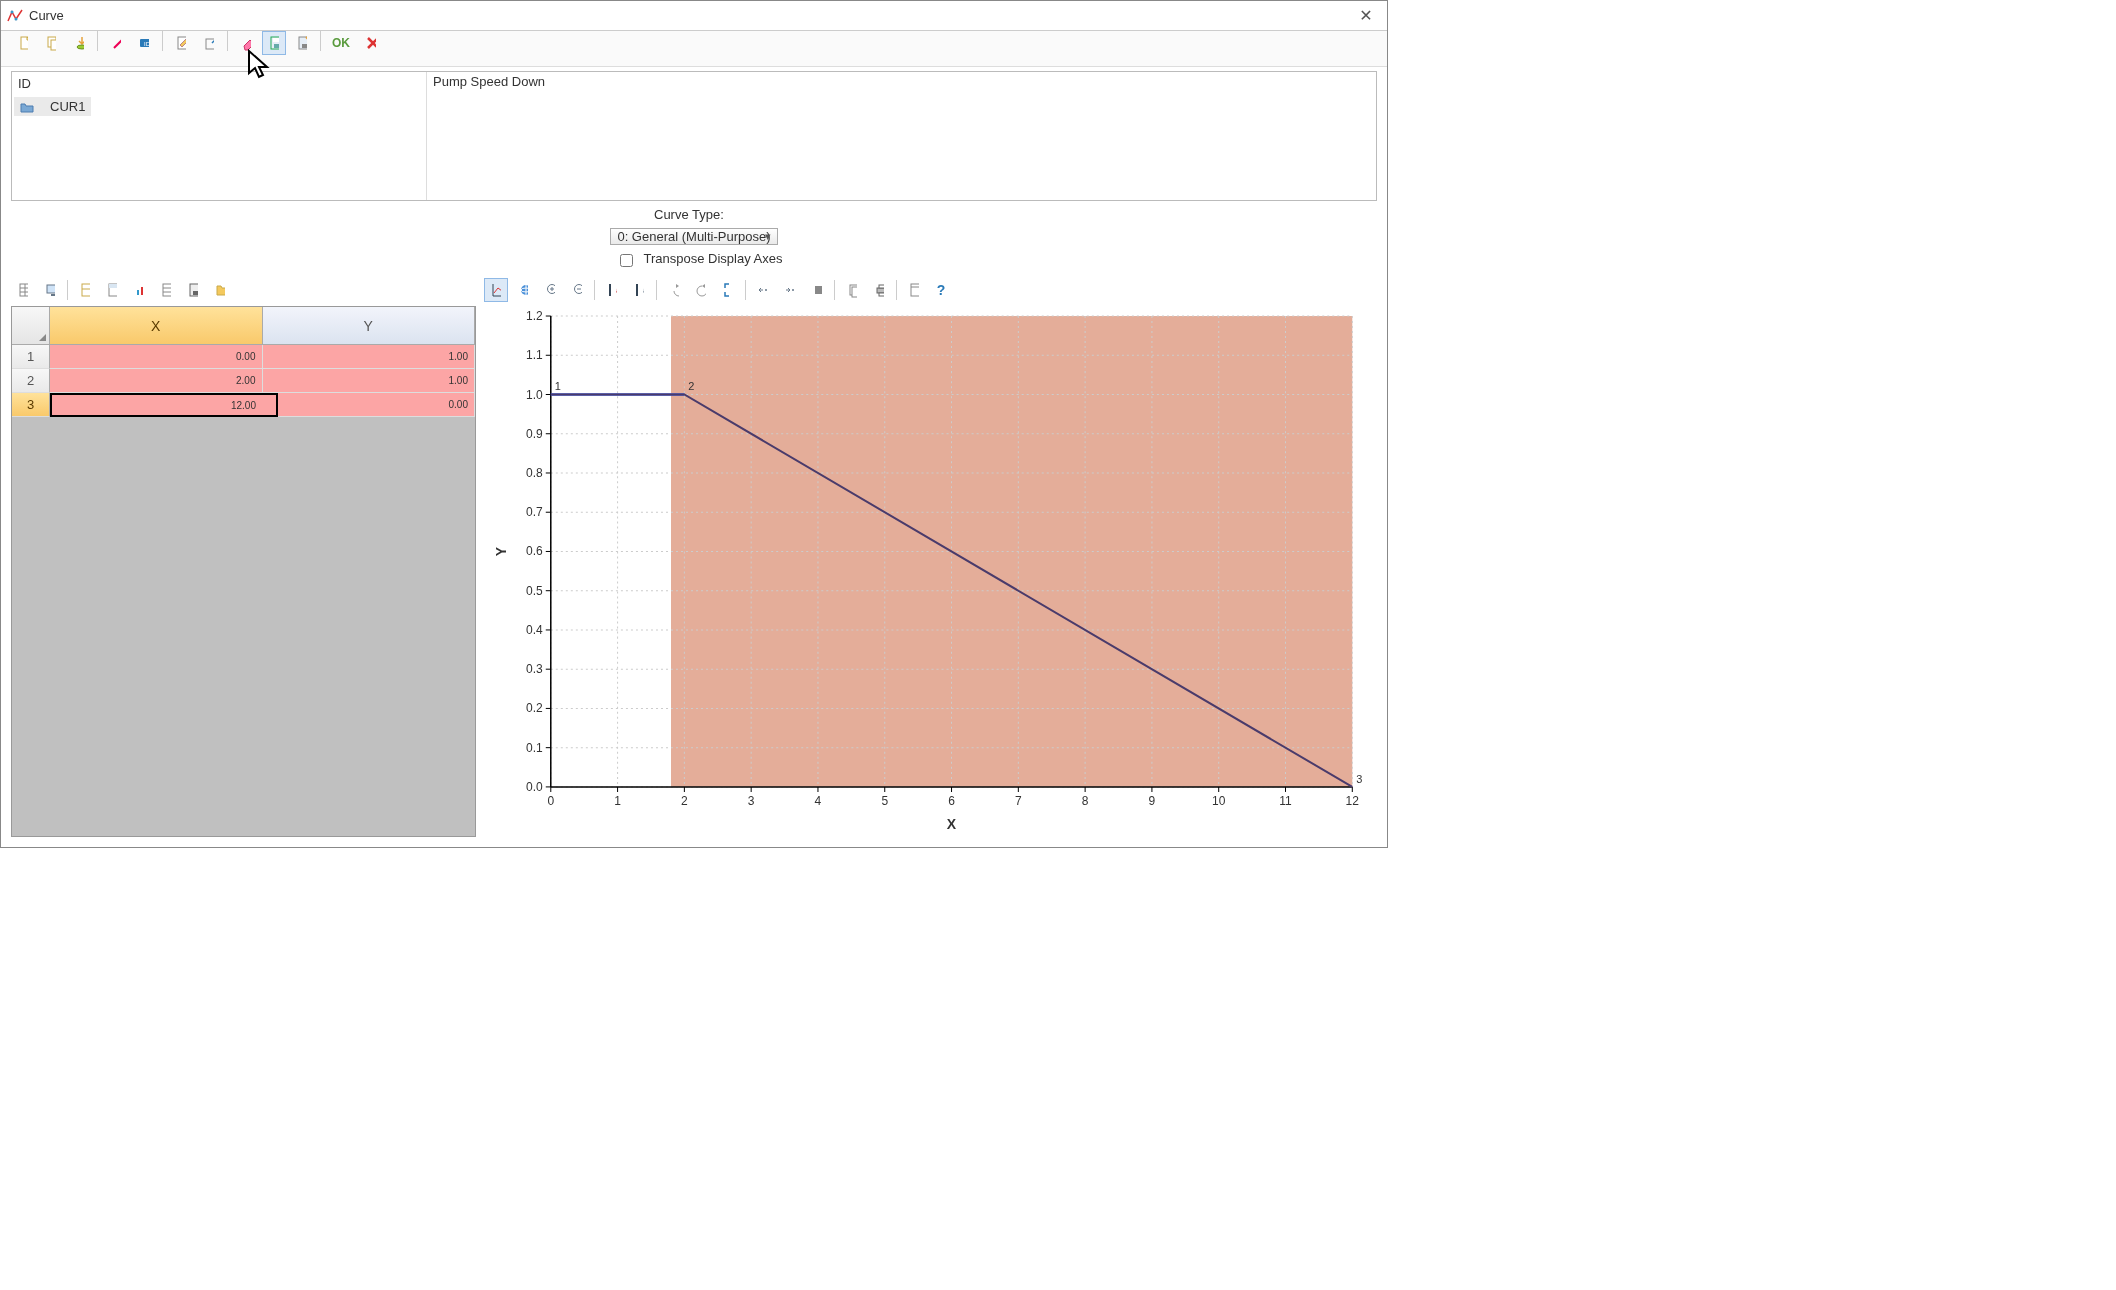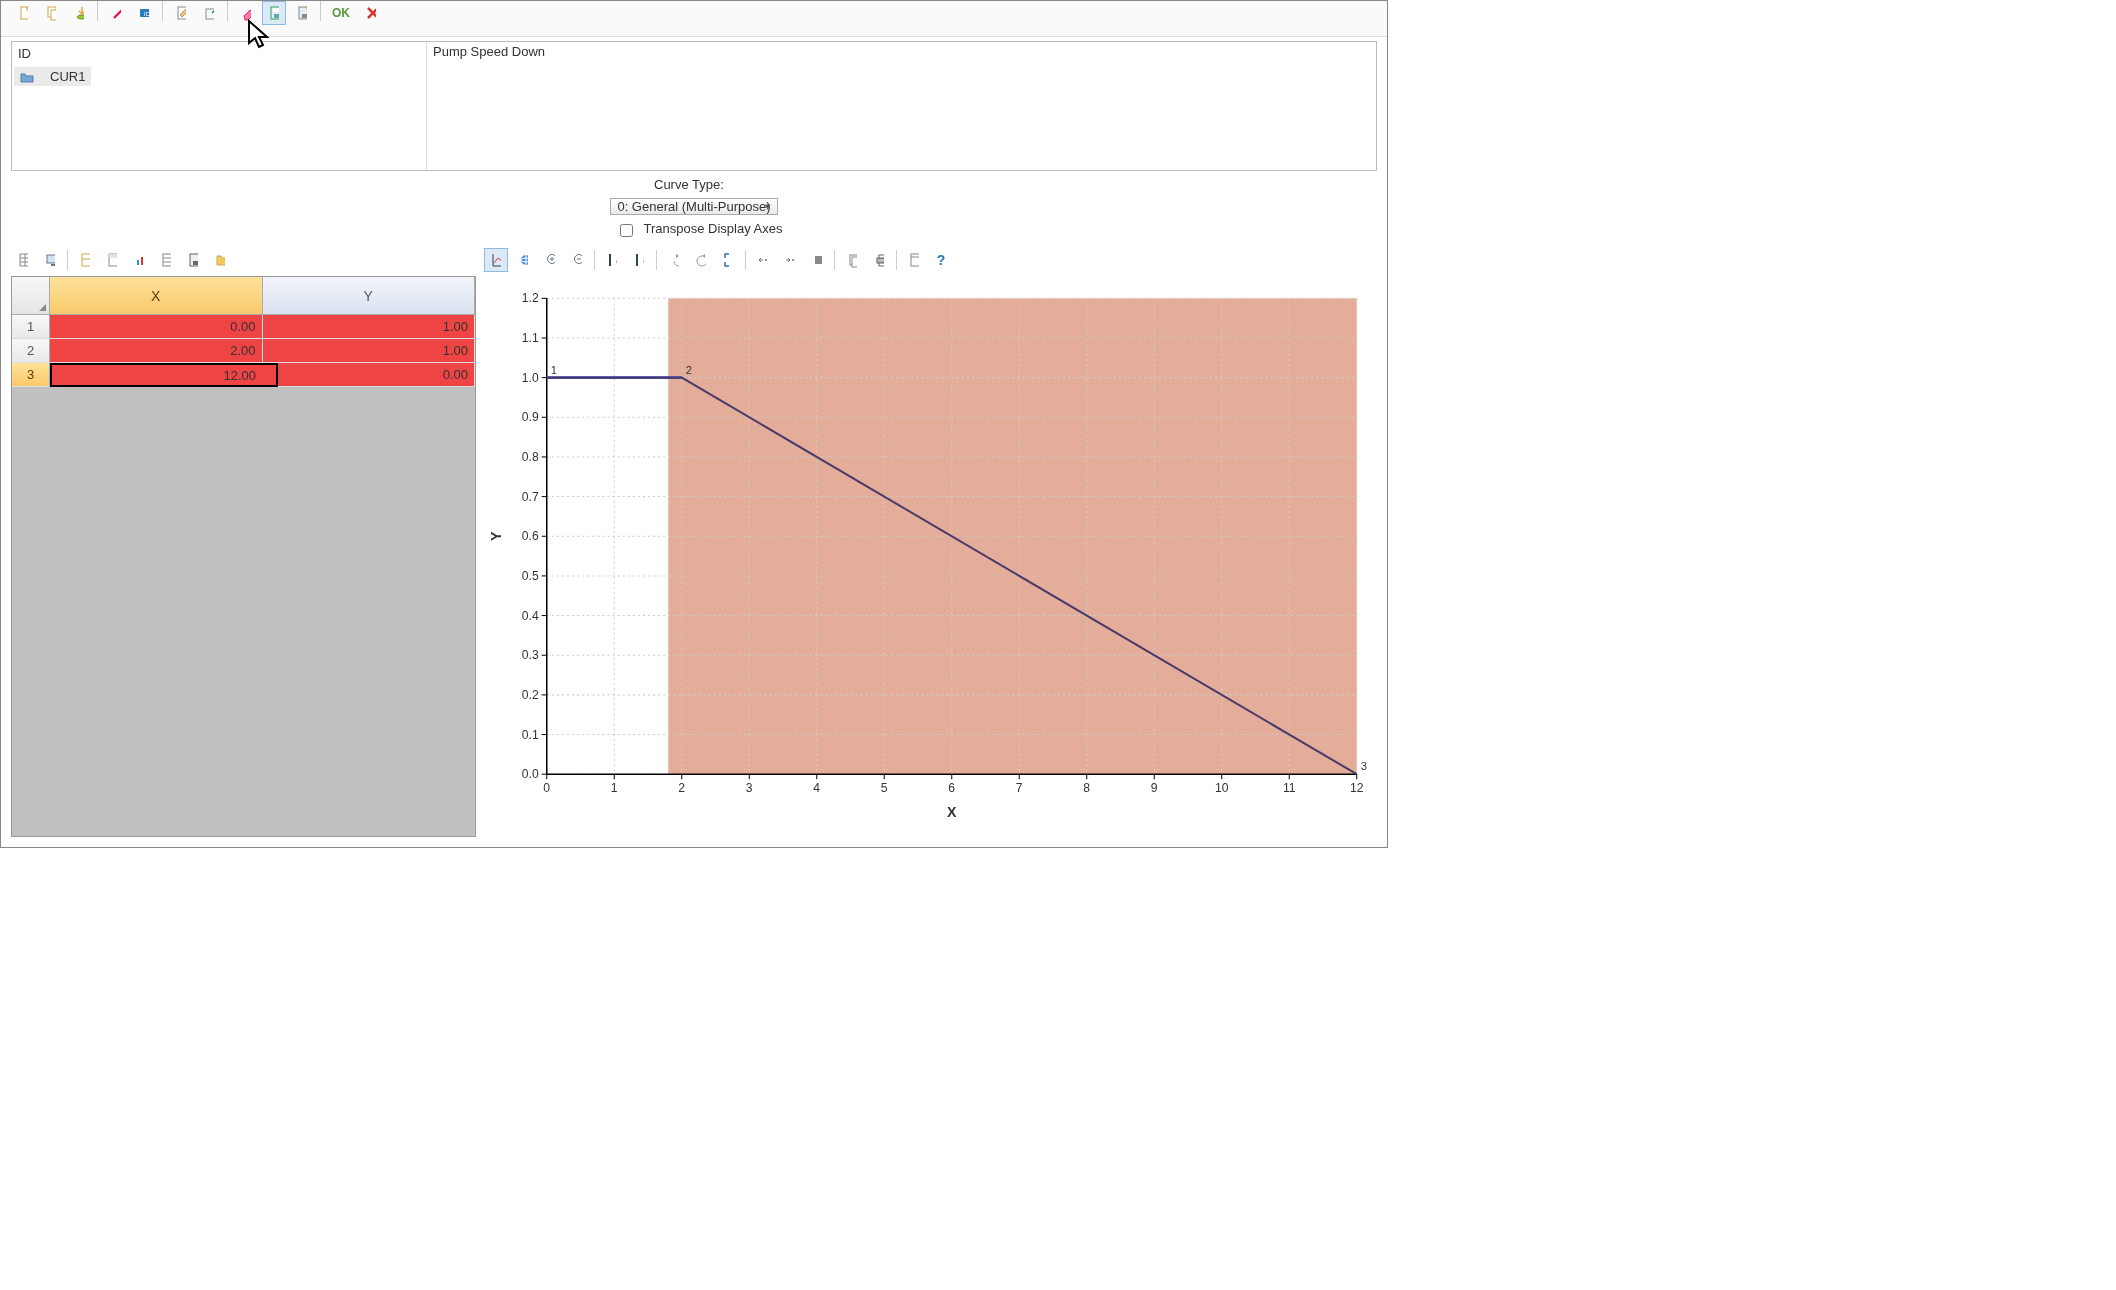--- a/index.html
+++ b/index.html
@@ -151,22 +151,22 @@
     border-right:1px solid #aaa; border-bottom:1px solid #ddd;
     display:flex;align-items:center;justify-content:center;
     font-size:13px;
   }
   .grow .rownum.norm { background:linear-gradient(#f7f7f7,#e9e9e9); color:#555;}
   .grow .rownum.act  { background:linear-gradient(#ffe29a,#f9c96b); color:#5a3b00;}
   .grow .cell {
     flex:1;
     border-right:1px solid #ddd; border-bottom:1px solid #ddd;
     display:flex; align-items:center; justify-content:flex-end;
-    padding:0 6px; font-size:13px; color:#333;
-    background:#ef4444;
+    padding:0 6px; font-size:10px; color:#333;
+    background:#fca5a5;
   }
   .grow .cell.sel {
     border:2px solid #000; padding:0 20px;
   }
   .chart-panel {
     flex:1;
     position:relative;
     background:#fff;
   }
   .chart-panel svg { width:100%; height:100%; }
@@ -175,20 +175,31 @@
     pointer-events:none;
     z-index:50;
   }
   .tiny-icon{display:inline-flex;}
 </style>
 </head>
 <body>
 
 <div class="window">
 
+  <div class="titlebar">
+    <span class="app-icon">
+      <svg width="16" height="16">
+          <polyline points="1,13 5,4 9,11 15,2" stroke="#d33" fill="none" stroke-width="1.5"></polyline>
+          <circle cx="5" cy="4" r="1.5" fill="#39c"></circle>
+          <circle cx="9" cy="11" r="1.5" fill="#39c"></circle>
+        </svg>
+    </span>
+    <span class="title">Curve</span>
+    <span class="close">✕</span>
+  </div>
 
   <div class="main-toolbar">
     <button class="tool-btn">
         <svg width="16" height="16">
           <rect x="3" y="2" width="9" height="12" fill="#fff" stroke="#c9a94a"></rect>
           <path d="M9 2 L12 5 L9 5 Z" fill="#ffe49a" stroke="#c9a94a"></path>
         </svg>
       </button>
     <button class="tool-btn">
         <svg width="16" height="16">

